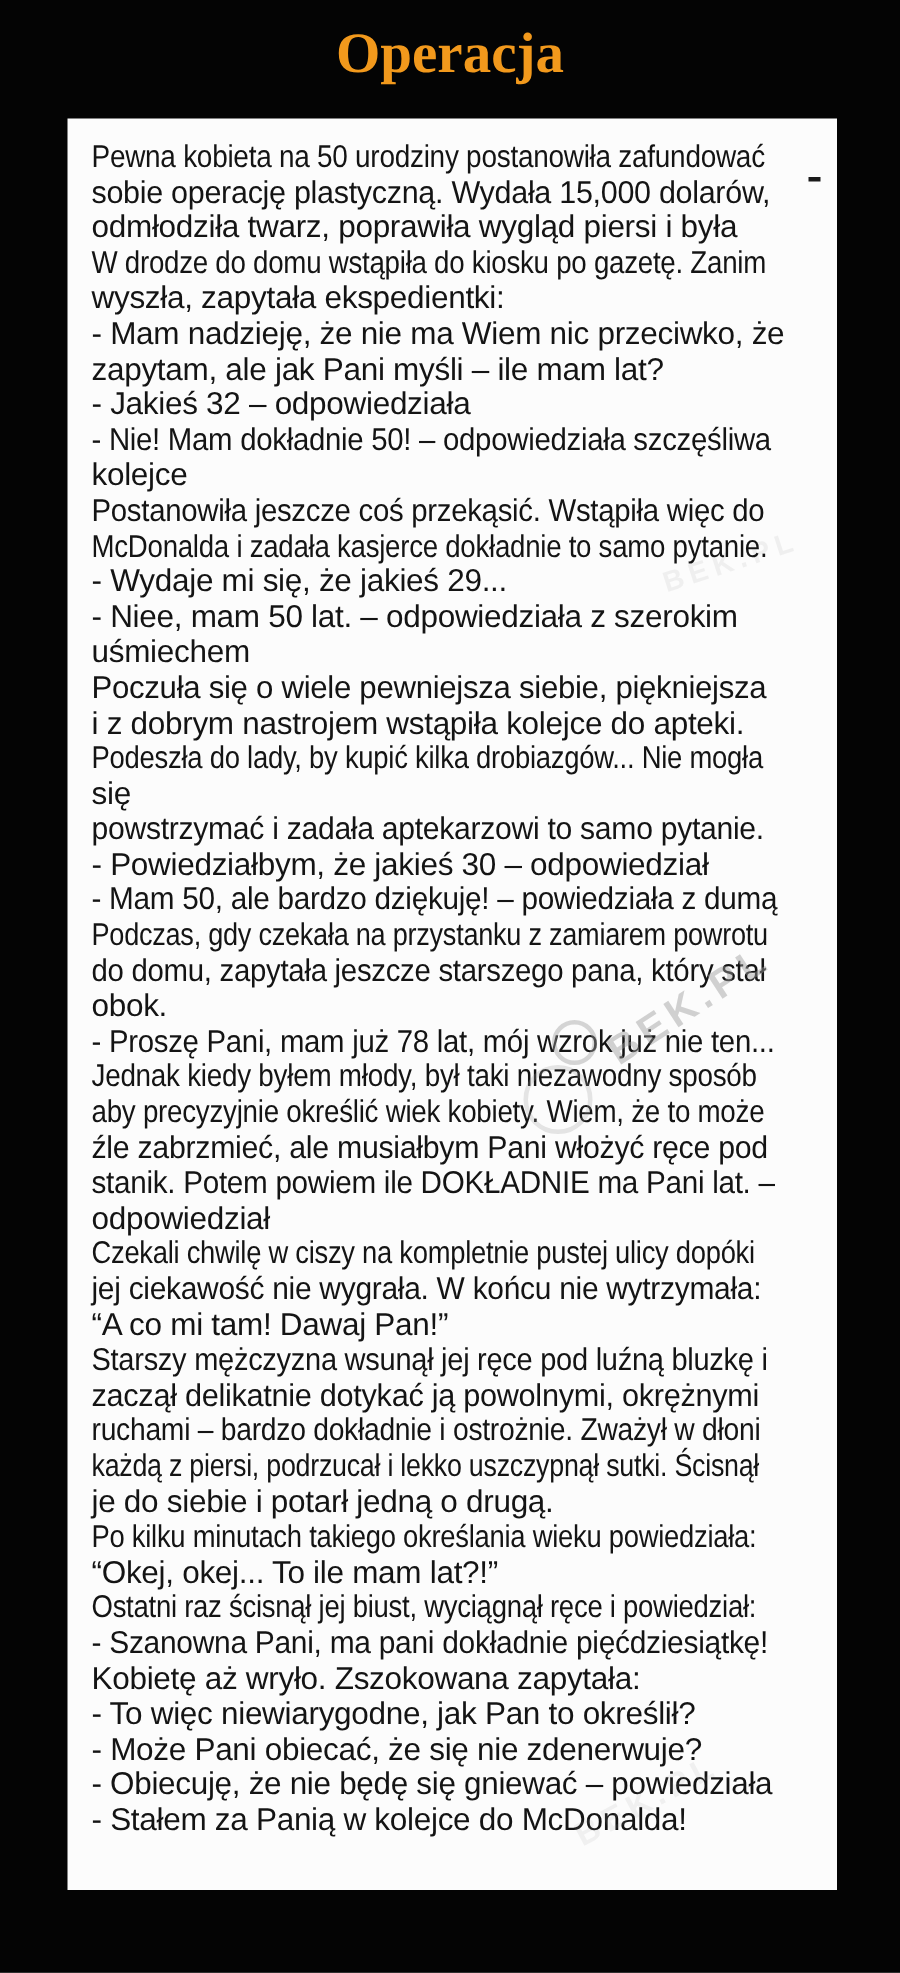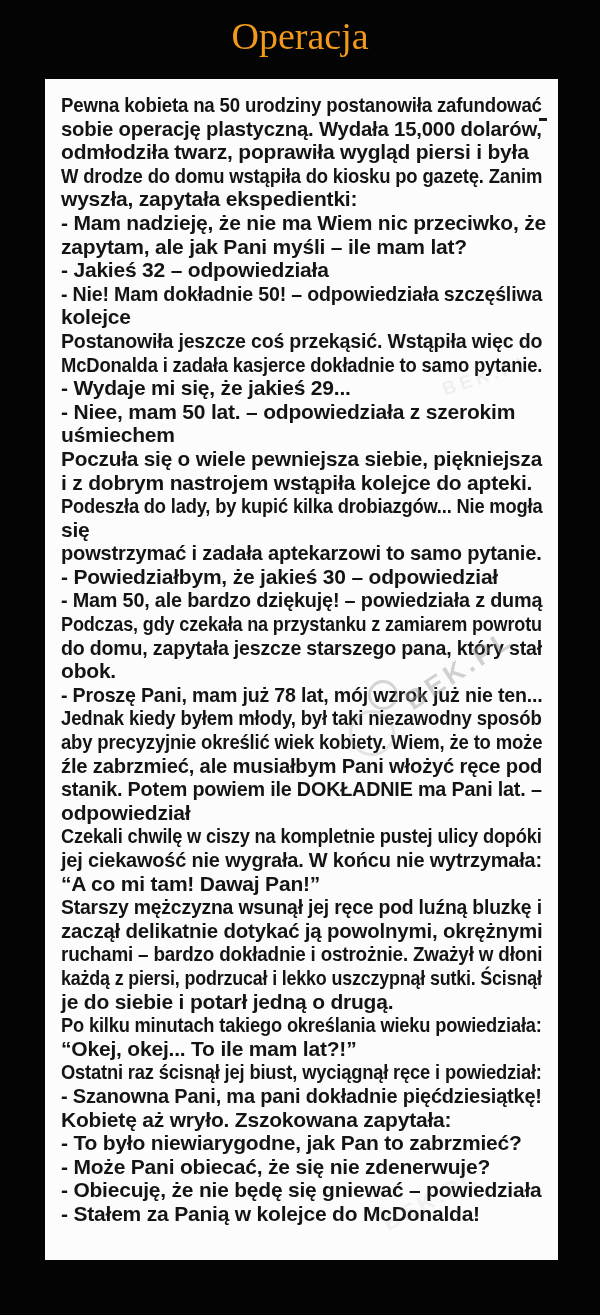--- a/index.html
+++ b/index.html
@@ -13,32 +13,32 @@
   html,body{margin:0;padding:0;background:#000;}
   .canvas{
     position:relative;width:600px;height:1315px;
     background:var(--background);overflow:hidden;
     font-family:"Liberation Sans",sans-serif;
   }
   .meme-title{
     position:absolute;top:14px;left:0;width:600px;
     text-align:center;
     font-family:"Liberation Serif",serif;
-    font-weight:400;font-size:38px;line-height:44px;
+    font-weight:700;font-size:38px;line-height:44px;
     color:var(--title);
     margin:0;
   }
   .joke-card{
     position:absolute;left:45px;top:79px;width:513px;height:1181px;
     background:var(--card_bg);
   }
   .story{
     position:absolute;left:16px;top:14px;width:481px;
     color:var(--text);
-    font-weight:700;font-size:21px;letter-spacing:-0.2px;
+    font-weight:400;font-size:21px;letter-spacing:-0.2px;
   }
   .story-line{
     display:block;line-height:23.6px;white-space:nowrap;
     transform-origin:0 50%;
   }
   
   .wm-text{
     position:absolute;
     color:var(--watermark);
     font-weight:700;font-size:27px;letter-spacing:4px;
@@ -108,21 +108,21 @@
         <div class="story-line" style="transform: scaleX(0.9215);">Starszy mężczyzna wsunął jej ręce pod luźną bluzkę i</div>
         <div class="story-line" style="transform: scaleX(0.9737);">zaczął delikatnie dotykać ją powolnymi, okrężnymi</div>
         <div class="story-line" style="transform: scaleX(0.8974);">ruchami – bardzo dokładnie i ostrożnie. Zważył w dłoni</div>
         <div class="story-line" style="transform: scaleX(0.8513);">każdą z piersi, podrzucał i lekko uszczypnął sutki. Ścisnął</div>
         <div class="story-line">je do siebie i potarł jedną o drugą.</div>
         <div class="story-line" style="transform: scaleX(0.8698);">Po kilku minutach takiego określania wieku powiedziała:</div>
         <div class="story-line">“Okej, okej... To ile mam lat?!”</div>
         <div class="story-line" style="transform: scaleX(0.873);">Ostatni raz ścisnął jej biust, wyciągnął ręce i powiedział:</div>
         <div class="story-line" style="transform: scaleX(0.9506);">- Szanowna Pani, ma pani dokładnie pięćdziesiątkę!</div>
         <div class="story-line">Kobietę aż wryło. Zszokowana zapytała:</div>
-        <div class="story-line">- To było niewiarygodne, jak Pan to zabrzmieć?</div>
+        <div class="story-line">- To więc niewiarygodne, jak Pan to określił?</div>
         <div class="story-line">- Może Pani obiecać, że się nie zdenerwuje?</div>
         <div class="story-line" style="transform: scaleX(0.9979);">- Obiecuję, że nie będę się gniewać – powiedziała</div>
         <div class="story-line">- Stałem za Panią w kolejce do McDonalda!</div>
       </div>
   </div>
 
   <div class="wm-circle wm-circle-small"></div>
   <div class="wm-circle wm-circle-large"></div>
   <span class="wm-text wm-main">BEK.PL</span>
   <span class="wm-text wm-faint-bottom">BEK.PL</span>

